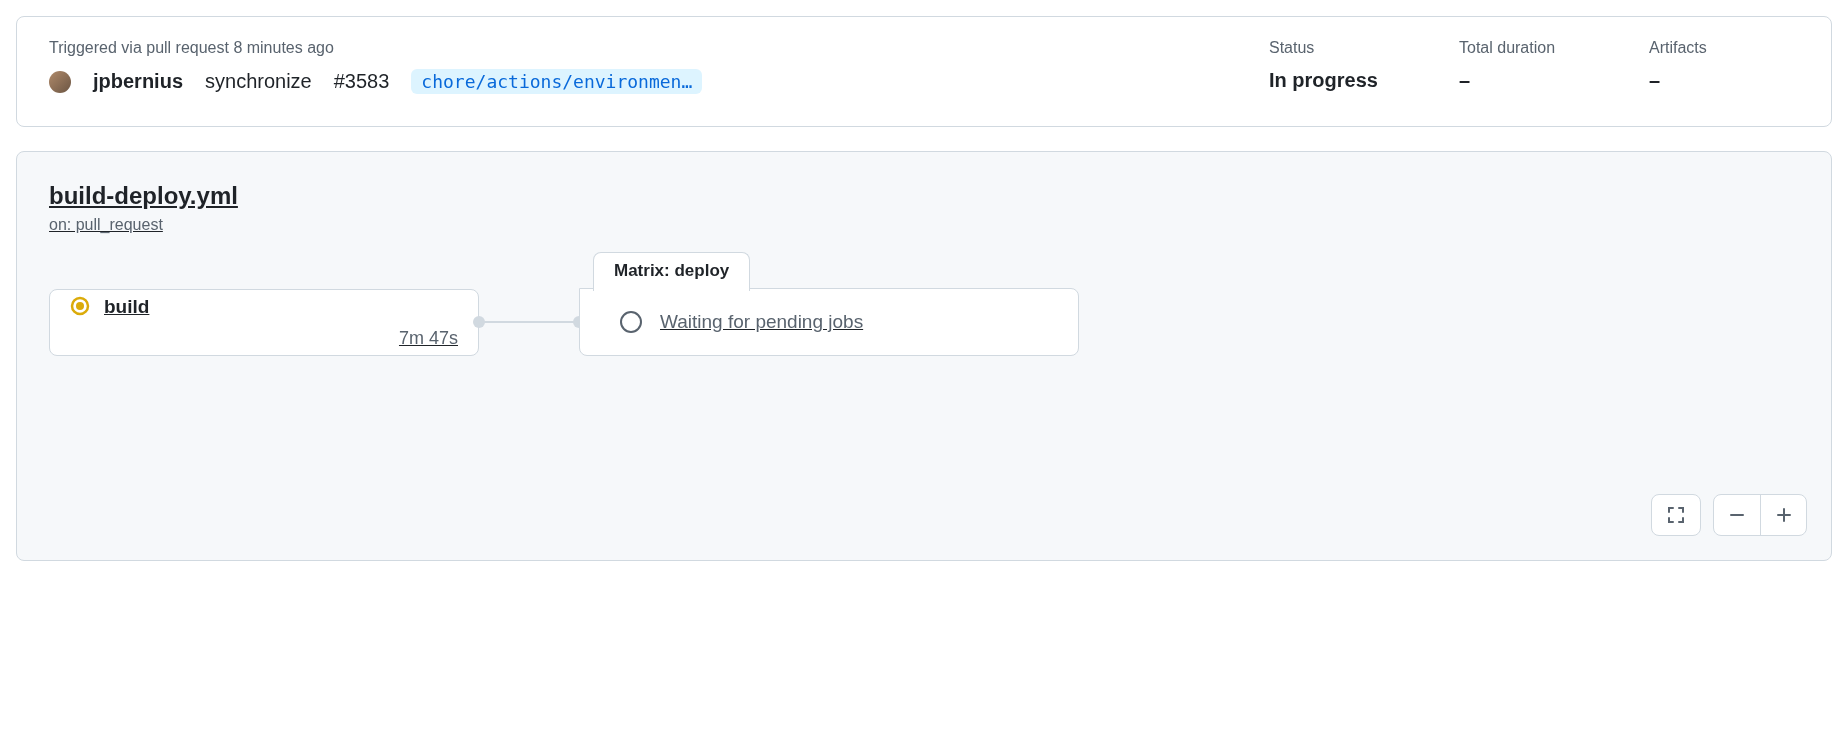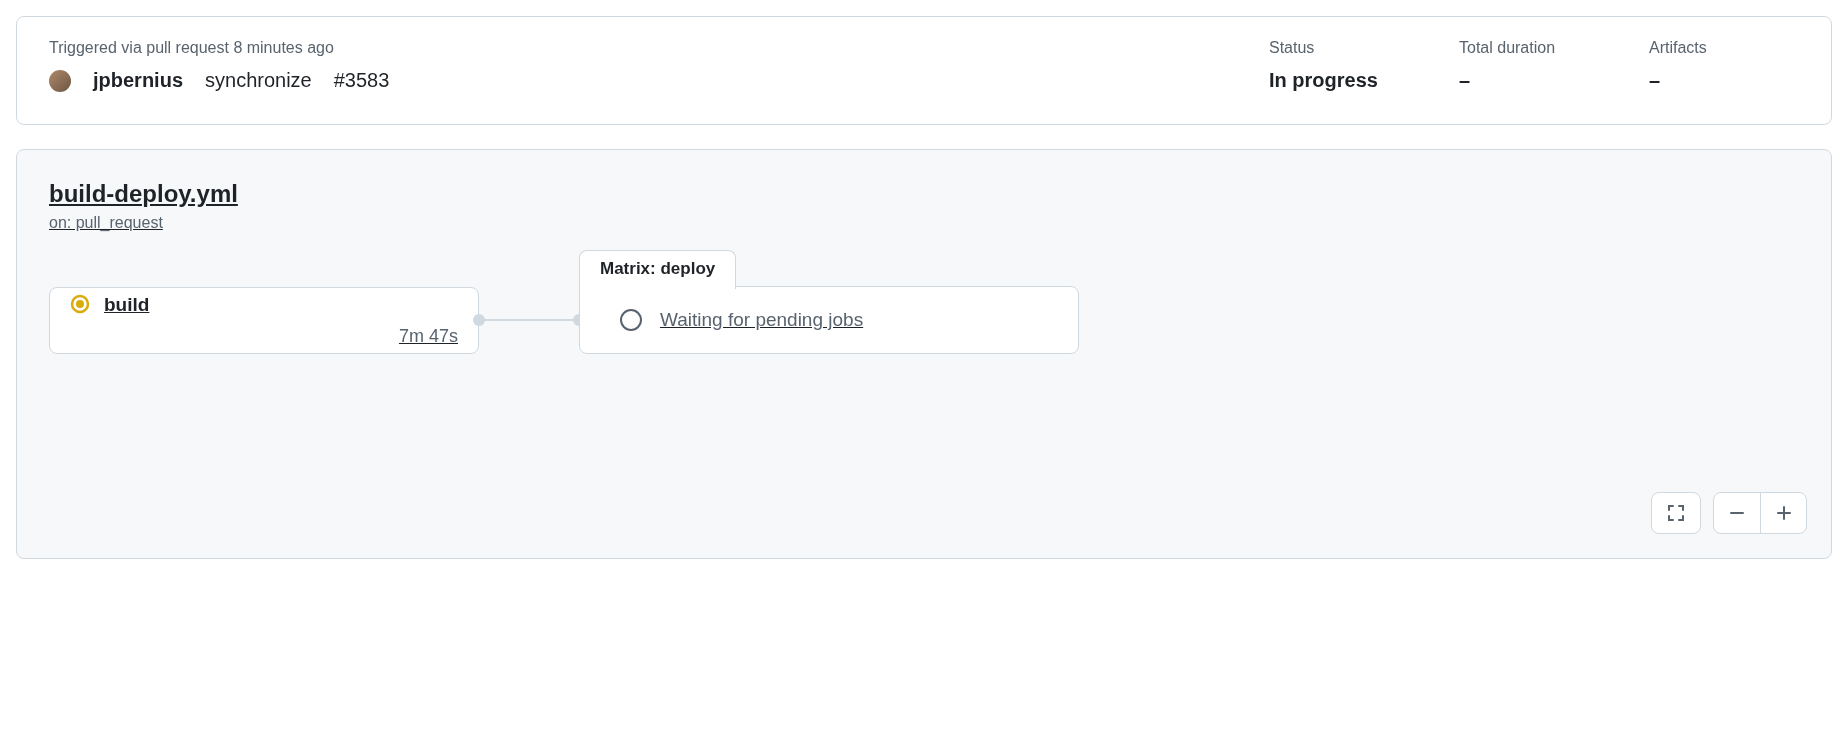--- a/index.html
+++ b/index.html
@@ -96,21 +96,21 @@
     width:12px; height:12px; border-radius:50%;
     background:#d1d9e0;
   }
   .connector::before { left:-6px; }
   .connector::after { right:-6px; }
 
   .matrix-wrap { position: relative; }
   .matrix-tab {
     position: absolute;
     top: -36px;
-    left: 0;
+    left: 14px;
     background: #ffffff;
     border: 1px solid #d1d9e0;
     border-bottom: none;
     border-radius: 8px 8px 0 0;
     padding: 8px 20px 10px 20px;
     font-size: 17px;
     font-weight: 600;
     z-index: 2;
   }
   .matrix-card {
@@ -163,20 +163,21 @@
 <body>
 
 <div class="summary-card">
   <div class="summary-left">
     <div class="trigger-line">Triggered via pull request 8 minutes ago</div>
     <div class="actor-line">
       <span class="avatar"></span>
       <span class="actor-name">jpbernius</span>
       <span class="actor-action">synchronize</span>
       <span class="pr-number">#3583</span>
+      <span class="branch-chip">chore/actions/environmen…</span>
     </div>
   </div>
   <div class="summary-col">
     <div class="sum-label">Status</div>
     <div class="sum-value strong">In progress</div>
   </div>
   <div class="summary-col">
     <div class="sum-label">Total duration</div>
     <div class="sum-value strong">–</div>
   </div>

